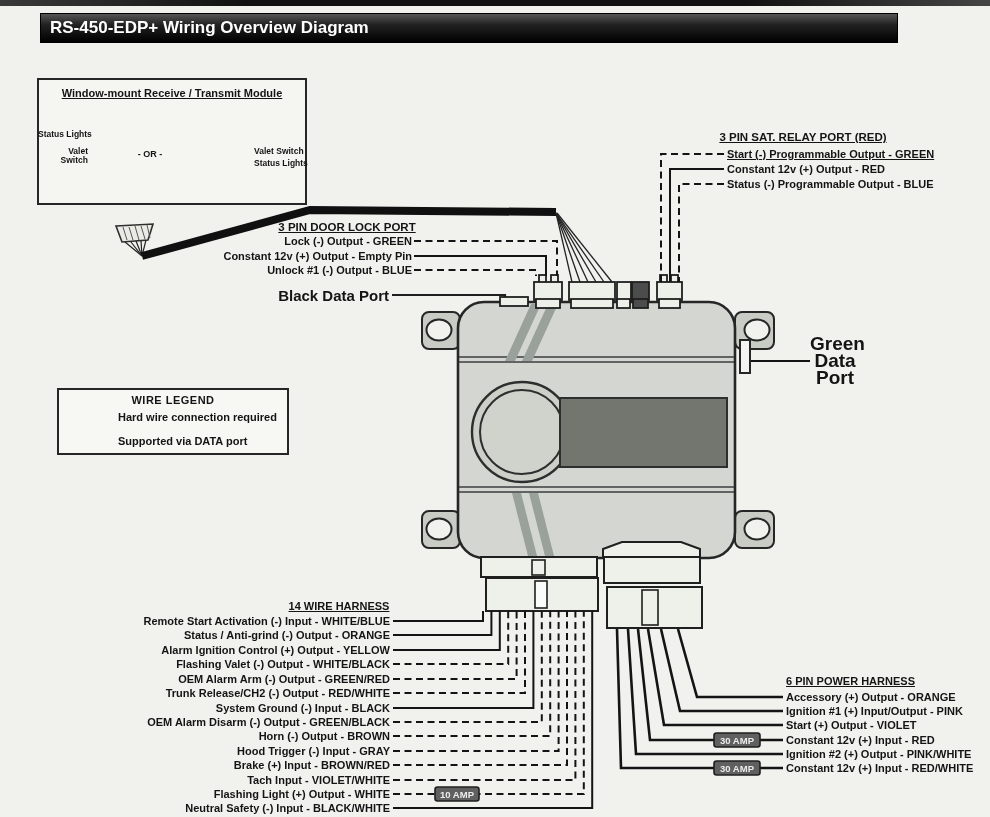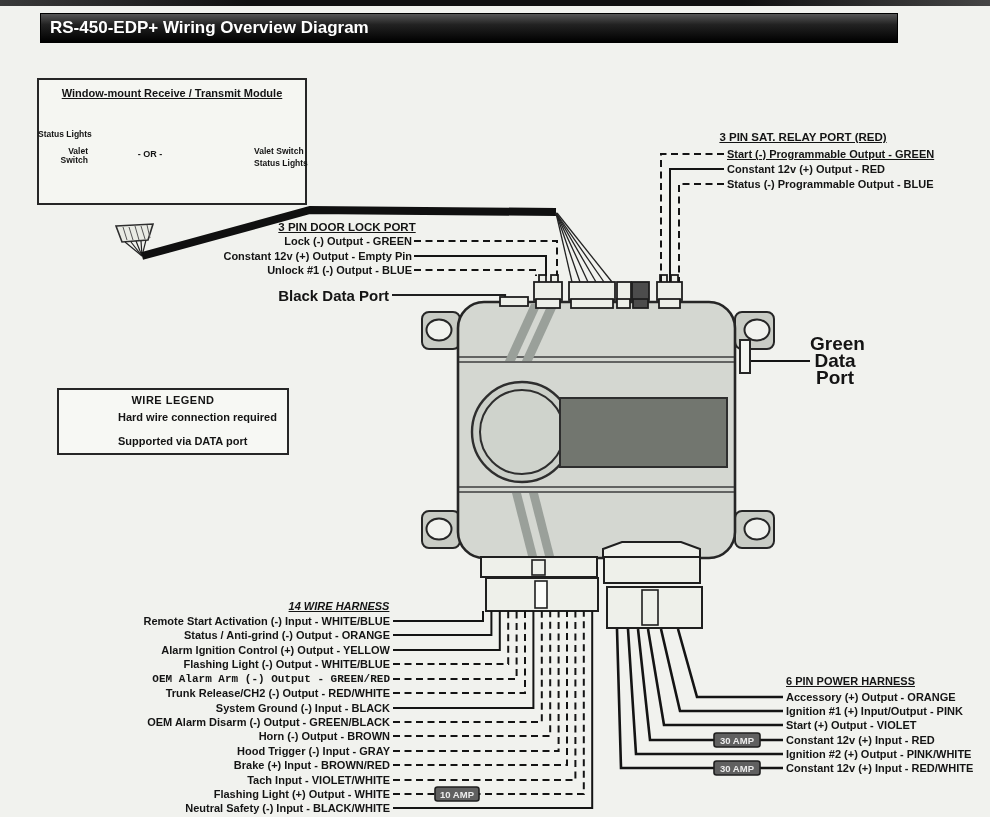--- a/index.html
+++ b/index.html
@@ -232,33 +232,33 @@
   <div class="abs lbl center" style="left:128px;top:149px;width:44px;font-size:9px;">- OR -</div>
   <div class="abs lbl f9" style="left:254px;top:147px;width:62px;">Valet Switch</div>
   <div class="abs lbl f9" style="left:254px;top:159px;width:62px;">Status Lights</div>
 
   <div class="abs lbl u center f115" style="left:703px;top:131px;width:200px;">3 PIN SAT. RELAY PORT (RED)</div>
   <div class="abs lbl u center f115" style="left:247px;top:221px;width:200px;">3 PIN DOOR LOCK PORT</div>
   <div class="abs lbl right" style="left:239px;top:287px;width:150px;font-size:15px;">Black Data Port</div>
   <div class="abs lbl center pre" style="left:810px;top:335px;width:50px;font-size:19px;line-height:17px;">Green
 Data
 Port</div>
-  <div class="abs lbl u center f11" style="left:239px;top:600px;width:200px;font-style:italic;">14 WIRE HARNESS</div>
+  <div class="abs lbl u center f11" style="left:239px;top:600px;width:200px;">14 WIRE HARNESS</div>
   <div class="abs lbl u f11" style="left:786px;top:675px;width:204px;">6 PIN POWER HARNESS</div>
 
   <div id="legendbox" class="abs">
     <div class="lbl center boxtitle">WIRE LEGEND</div>
   </div>
 
   <div id="rows-root" class="abs" style="left:0;top:0;width:990px;height:817px;pointer-events:none;">
       <div class="abs lbl f11 right" style="left: 95px; top: 615px; width: 295px;">Remote Start Activation (-) Input - WHITE/BLUE</div>
       <div class="abs lbl f11 right" style="left: 95px; top: 629px; width: 295px;">Status / Anti-grind (-) Output - ORANGE</div>
       <div class="abs lbl f11 right" style="left: 95px; top: 644px; width: 295px;">Alarm Ignition Control (+) Output - YELLOW</div>
-      <div class="abs lbl f11 right" style="left: 95px; top: 658px; width: 295px;">Flashing Light (-) Output - WHITE/BLUE</div>
-      <div class="abs lbl f11 right" style="left: 95px; top: 673px; width: 295px; font-family: Liberation Mono, monospace;">OEM Alarm Arm (-) Output - GREEN/RED</div>
+      <div class="abs lbl f11 right" style="left: 95px; top: 658px; width: 295px;">Flashing Valet (-) Output - WHITE/BLACK</div>
+      <div class="abs lbl f11 right" style="left: 95px; top: 673px; width: 295px;">OEM Alarm Arm (-) Output - GREEN/RED</div>
       <div class="abs lbl f11 right" style="left: 95px; top: 687px; width: 295px;">Trunk Release/CH2 (-) Output - RED/WHITE</div>
       <div class="abs lbl f11 right" style="left: 95px; top: 702px; width: 295px;">System Ground (-) Input - BLACK</div>
       <div class="abs lbl f11 right" style="left: 95px; top: 716px; width: 295px;">OEM Alarm Disarm (-) Output - GREEN/BLACK</div>
       <div class="abs lbl f11 right" style="left: 95px; top: 730px; width: 295px;">Horn (-) Output - BROWN</div>
       <div class="abs lbl f11 right" style="left: 95px; top: 759px; width: 295px;">Brake (+) Input - BROWN/RED</div>
       <div class="abs lbl f11 right" style="left: 95px; top: 745px; width: 295px;">Hood Trigger (-) Input - GRAY</div>
       <div class="abs lbl f11 right" style="left: 95px; top: 774px; width: 295px;">Tach Input - VIOLET/WHITE</div>
       <div class="abs lbl f11 right" style="left: 95px; top: 788px; width: 295px;">Flashing Light (+) Output - WHITE</div>
       <div class="abs lbl f11 right" style="left: 95px; top: 802px; width: 295px;">Neutral Safety (-) Input - BLACK/WHITE</div>
       <div class="abs lbl f11 " style="left: 786px; top: 691px; width: 204px;">Accessory (+) Output - ORANGE</div>

